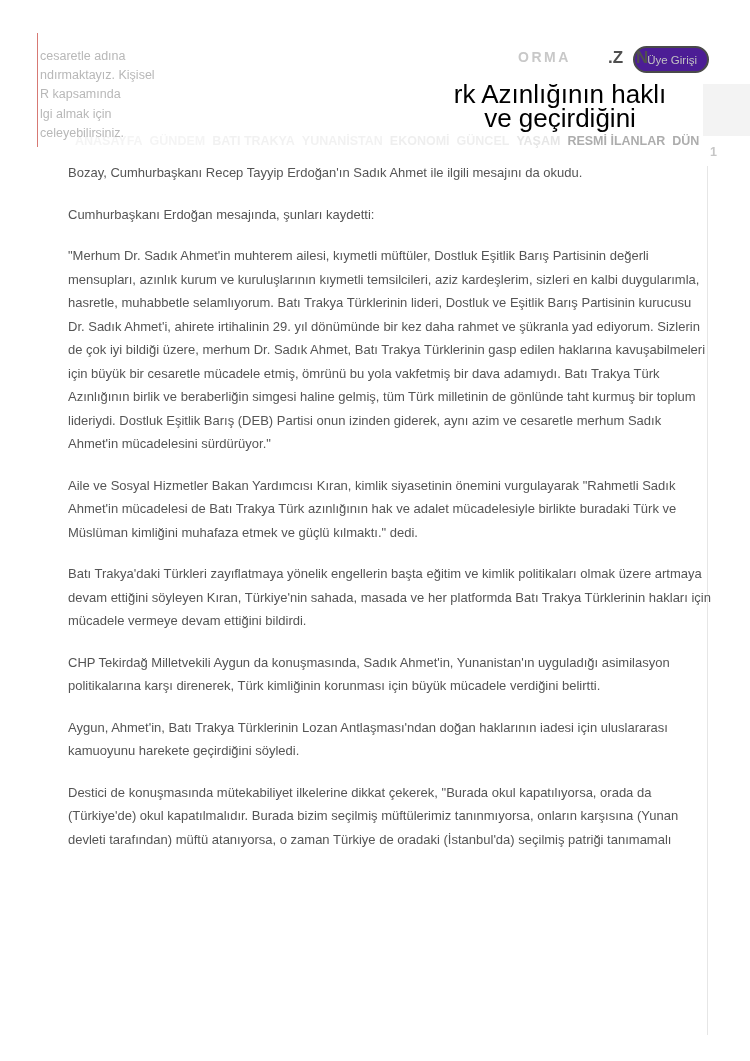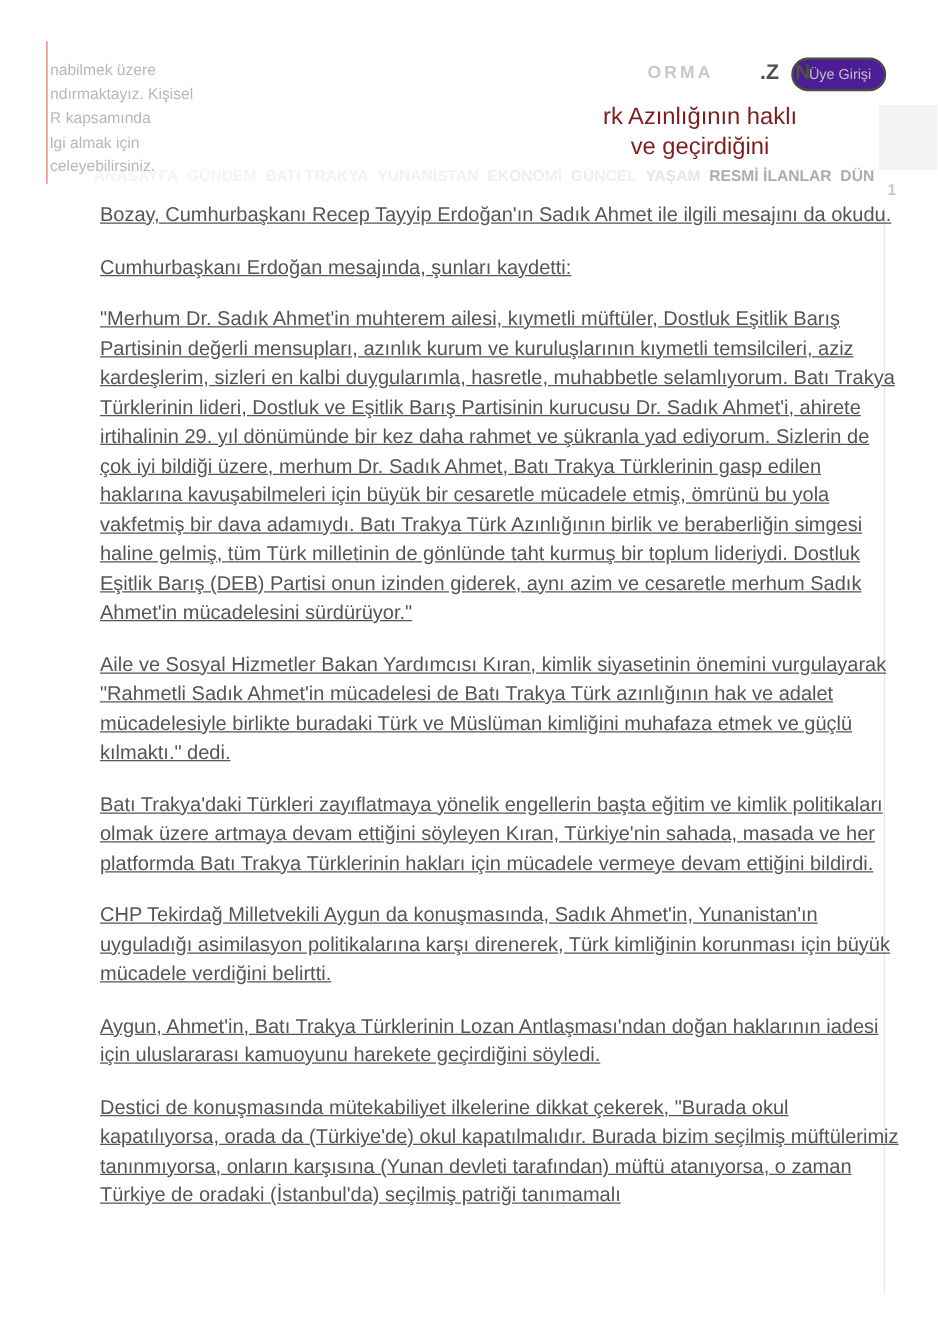--- a/index.html
+++ b/index.html
@@ -34,21 +34,21 @@
   .login-pill{
     position:absolute;left:633px;top:46px;width:76px;height:27px;
     border:2px solid #4a4a4a;border-radius:15px;background:#4c1d95;
     box-sizing:border-box;display:flex;align-items:center;justify-content:flex-end;
     padding:0 10px 0 0;z-index:2;cursor:pointer;
   }
   .login-pill span{color:#c2c2c2;font-size:11.5px;}
   
   .headline-frag{
     position:absolute;left:410px;top:82px;width:300px;
-    text-align:center;color:#7f1d1d;font-size:19px;line-height:24px;
+    text-align:center;color:#000000;font-size:26px;line-height:24px;
     white-space:nowrap;
   }
   .side-panel{
     position:absolute;left:703px;top:84px;width:47px;height:52px;
     background:#f3f3f3;
   }
   
   .nav-row{
     position:absolute;left:75px;top:132px;width:625px;height:16px;
     display:flex;align-items:flex-end;gap:7px;
@@ -63,32 +63,32 @@
   .nav-page{
     position:absolute;left:710px;top:145px;
     color:#c6c6c6;font-size:12.5px;font-weight:bold;
   }
   
   .content-divider{
     position:absolute;left:707px;top:166px;width:1px;height:869px;
     background:#e6e6e6;
   }
   .article{
-    position:absolute;left:80px;top:161px;width:643px;height:873px;
+    position:absolute;left:68px;top:161px;width:643px;height:873px;
     overflow:hidden;
-    color:#555555;font-size:16px;line-height:23.5px;text-decoration:underline;
+    color:#555555;font-size:13px;line-height:23.5px;
   }
   .article p{margin:0 0 18px 0;}
 </style>
 </head>
 <body>
 
 <div class="cookie-redline"></div>
 <div class="cookie-remnant">
-  <div>nabilmek üzere</div>
+  <div>cesaretle adına</div>
   <div>ndırmaktayız. Kişisel</div>
   <div>R kapsamında</div>
   <div>lgi almak için</div>
   <div>celeyebilirsiniz.</div>
 </div>
 
 <span class="brand-orma">ORMA</span>
 <span class="brand-z">.Z</span>
 <span class="brand-n">N</span>
 <div class="login-pill">

